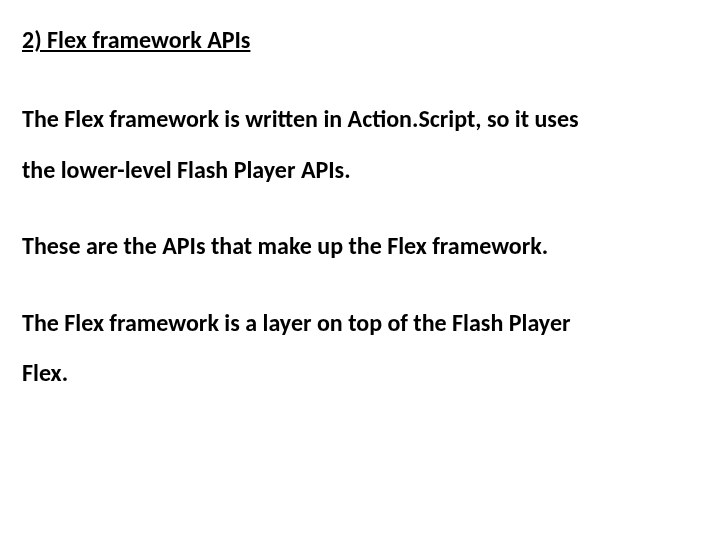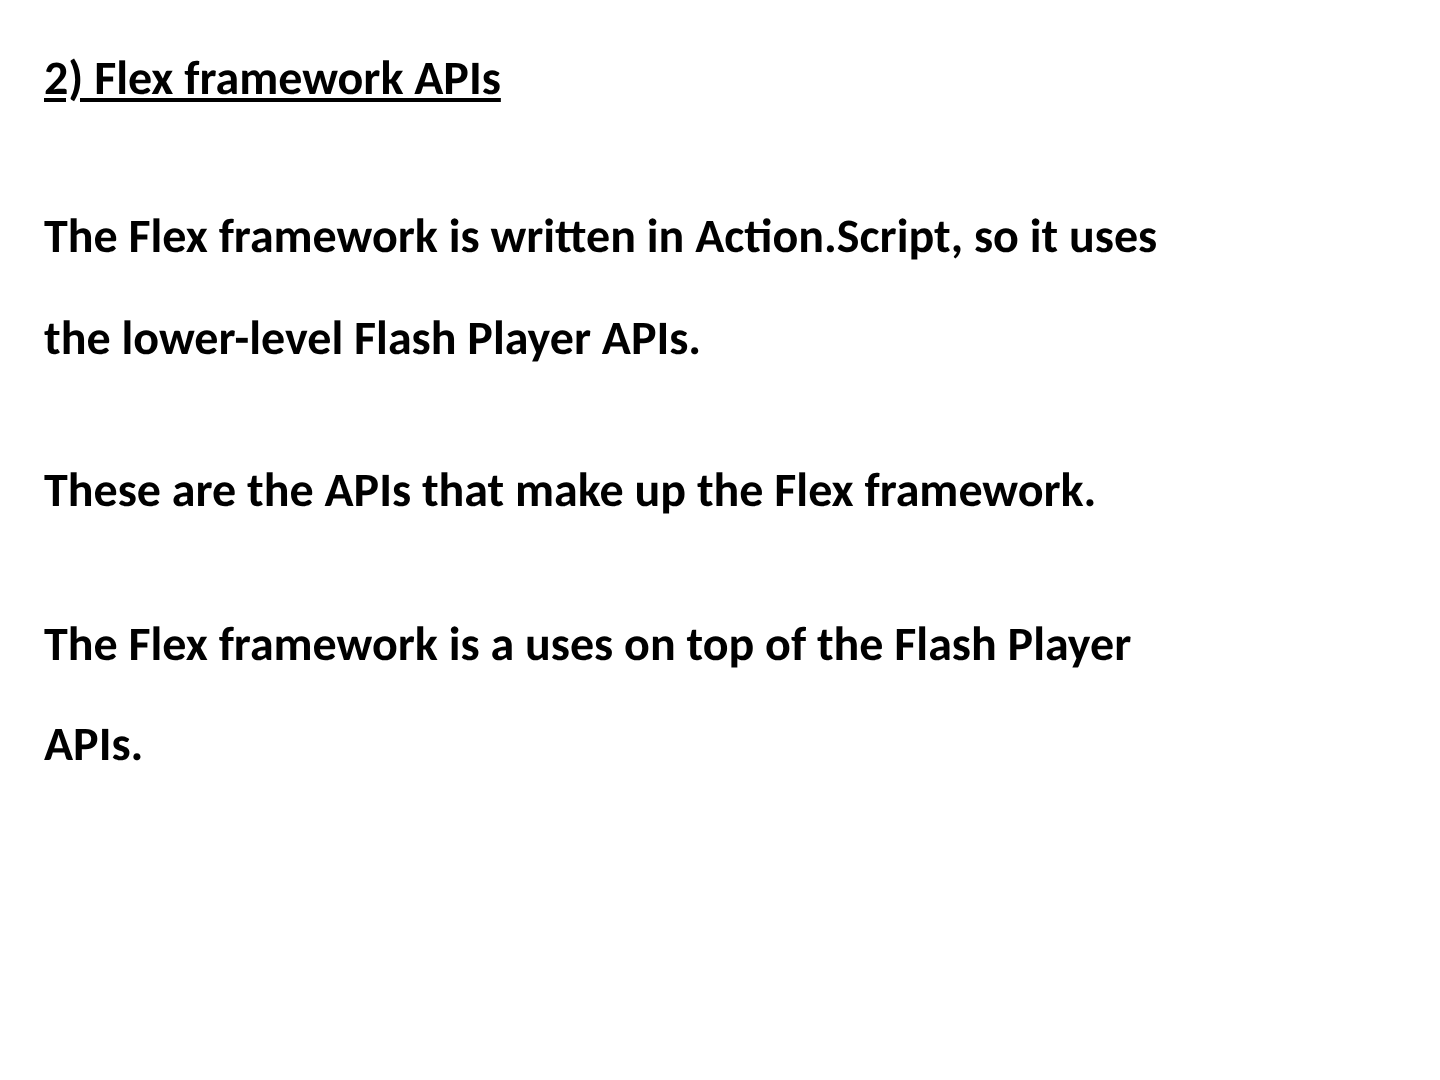--- a/index.html
+++ b/index.html
@@ -35,14 +35,14 @@
 </head>
 <body>
 
 <div class="page">
   <div class="heading">2) Flex framework APIs</div>
 
   <div class="para">The Flex framework is written in Action.Script, so it uses the lower-level Flash Player APIs.</div>
 
   <div class="para">These are the APIs that make up the Flex framework.</div>
 
-  <div class="para">The Flex framework is a uses on top of the Flash Player APIs.</div>
+  <div class="para">The Flex framework is a layer on top of the Flash Player Flex.</div>
 </div>
 
 </body></html>

